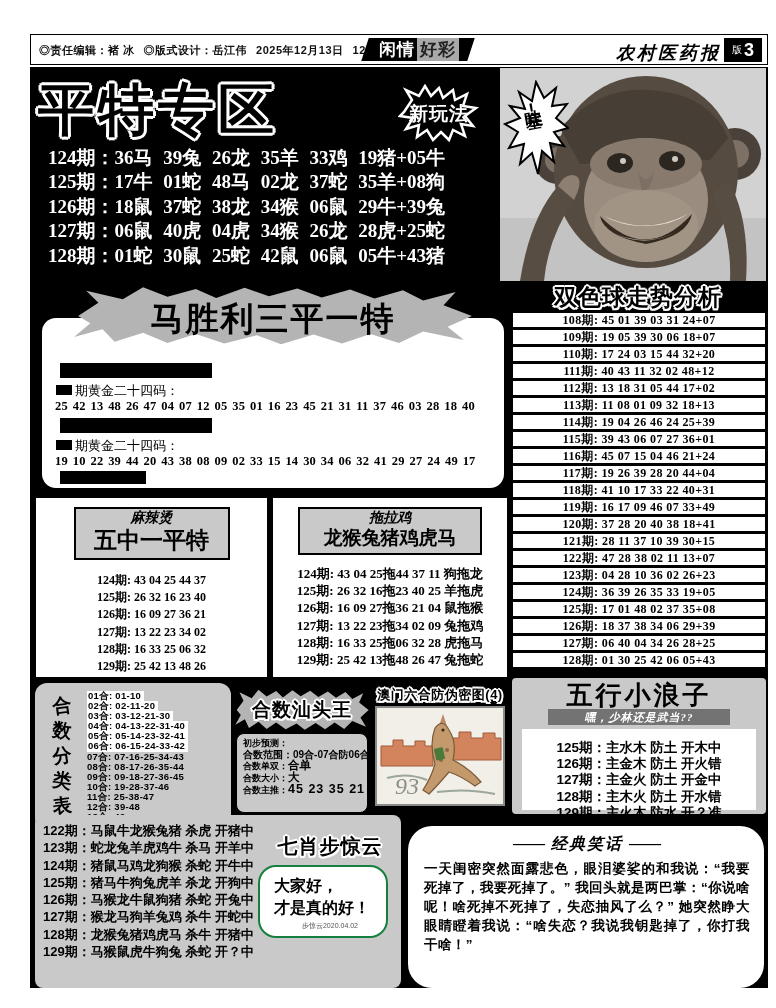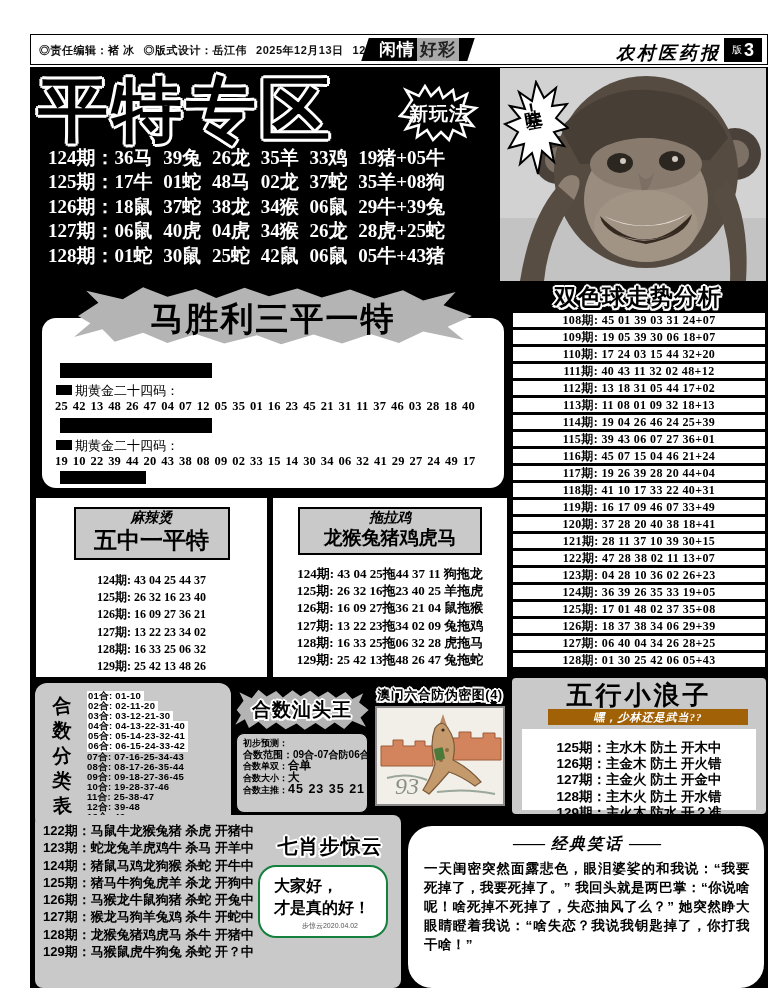--- a/index.html
+++ b/index.html
@@ -20,21 +20,21 @@
   .page-badge .pn{font-size:18px;font-weight:bold;}
 
   
   .black-main{left:30px;top:67px;width:738px;height:921px;background:#000;}
 
   
   .ow{color:#000;text-shadow:2px 0 0 #fff,-2px 0 0 #fff,0 2px 0 #fff,0 -2px 0 #fff,1.5px 1.5px 0 #fff,-1.5px 1.5px 0 #fff,1.5px -1.5px 0 #fff,-1.5px -1.5px 0 #fff;}
   .ow3{color:#000;text-shadow:3px 0 0 #fff,-3px 0 0 #fff,0 3px 0 #fff,0 -3px 0 #fff,2px 2px 0 #fff,-2px 2px 0 #fff,2px -2px 0 #fff,-2px -2px 0 #fff;}
 
   
-  .pt-title{left:38px;top:70px;font-size:70px;font-weight:bold;letter-spacing:4px;line-height:80px;white-space:nowrap;}
+  .pt-title{left:38px;top:70px;font-size:56px;font-weight:bold;letter-spacing:4px;line-height:80px;white-space:nowrap;}
   .pt-badge{left:398px;top:84px;width:82px;height:60px;}
   .pt-badge .txt{position:absolute;left:0;top:17px;width:100%;text-align:center;color:#fff;font-size:19px;font-weight:bold;letter-spacing:1px;}
   .pt-rows{left:48px;top:146px;color:#fff;font-family:"Liberation Serif",serif;font-weight:bold;font-size:19px;line-height:24.4px;word-spacing:6px;white-space:nowrap;}
 
   
   .photo{left:500px;top:68px;width:266px;height:213px;background:#d2d2d2;}
   .wow{left:3px;top:12px;width:66px;height:104px;}
   .wow .txt{position:absolute;left:17px;top:16px;writing-mode:vertical-rl;text-orientation:upright;font-size:17px;font-weight:bold;color:#000;transform:rotate(-10deg);letter-spacing:2px;}
 
   
@@ -77,21 +77,21 @@
   .shantou-box .em{font-size:11.5px;}
   .shantou-box .num{font-size:12.5px;letter-spacing:1px;}
 
   
   .macau-title{left:370px;top:686px;width:140px;text-align:center;font-size:13px;font-weight:bold;letter-spacing:0.5px;}
   .macau-img{left:375px;top:706px;width:130px;height:100px;background:#f2efe8;border:2px solid #8a8a8a;box-sizing:border-box;}
 
   
   .wuxing{left:512px;top:678px;width:254px;height:136px;background:#c9c9c9;border-radius:4px;}
   .wx-title{left:0;top:0;width:100%;text-align:center;font-size:26px;font-weight:bold;color:#000;letter-spacing:3px;}
-  .wx-sub{left:36px;top:31px;width:200px;height:16px;background:#a16207;color:#fff;font-family:"Liberation Serif",serif;font-style:italic;font-weight:bold;font-size:11px;text-align:center;line-height:16px;letter-spacing:1px;}
+  .wx-sub{left:36px;top:31px;width:182px;height:16px;background:#737373;color:#fff;font-family:"Liberation Serif",serif;font-style:italic;font-weight:bold;font-size:11px;text-align:center;line-height:16px;letter-spacing:1px;}
   .wx-box{left:10px;top:51px;width:234px;height:81px;background:#fff;}
   .wx-box div{font-size:13.5px;font-weight:bold;color:#000;text-align:center;line-height:16.2px;white-space:nowrap;}
   .wx-box{padding-top:11px;box-sizing:border-box;}
 
   
   .qixiao-box{left:35px;top:815px;width:366px;height:173px;background:#c9c9c9;border-radius:8px;}
   .qx-rows{left:8px;top:7px;font-size:13px;font-weight:bold;color:#000;line-height:17.3px;white-space:nowrap;}
   .qx-title{left:220px;top:18px;width:150px;text-align:center;font-size:20px;font-weight:bold;letter-spacing:1px;}
   .qx-bubble{left:223px;top:50px;width:130px;height:73px;background:#fff;border:2px solid #15803d;border-radius:18px;box-sizing:border-box;text-align:left;padding:8px 0 0 14px;}
   .qx-bubble .b1,.qx-bubble .b2{font-size:16px;font-weight:bold;color:#000;line-height:22px;}

